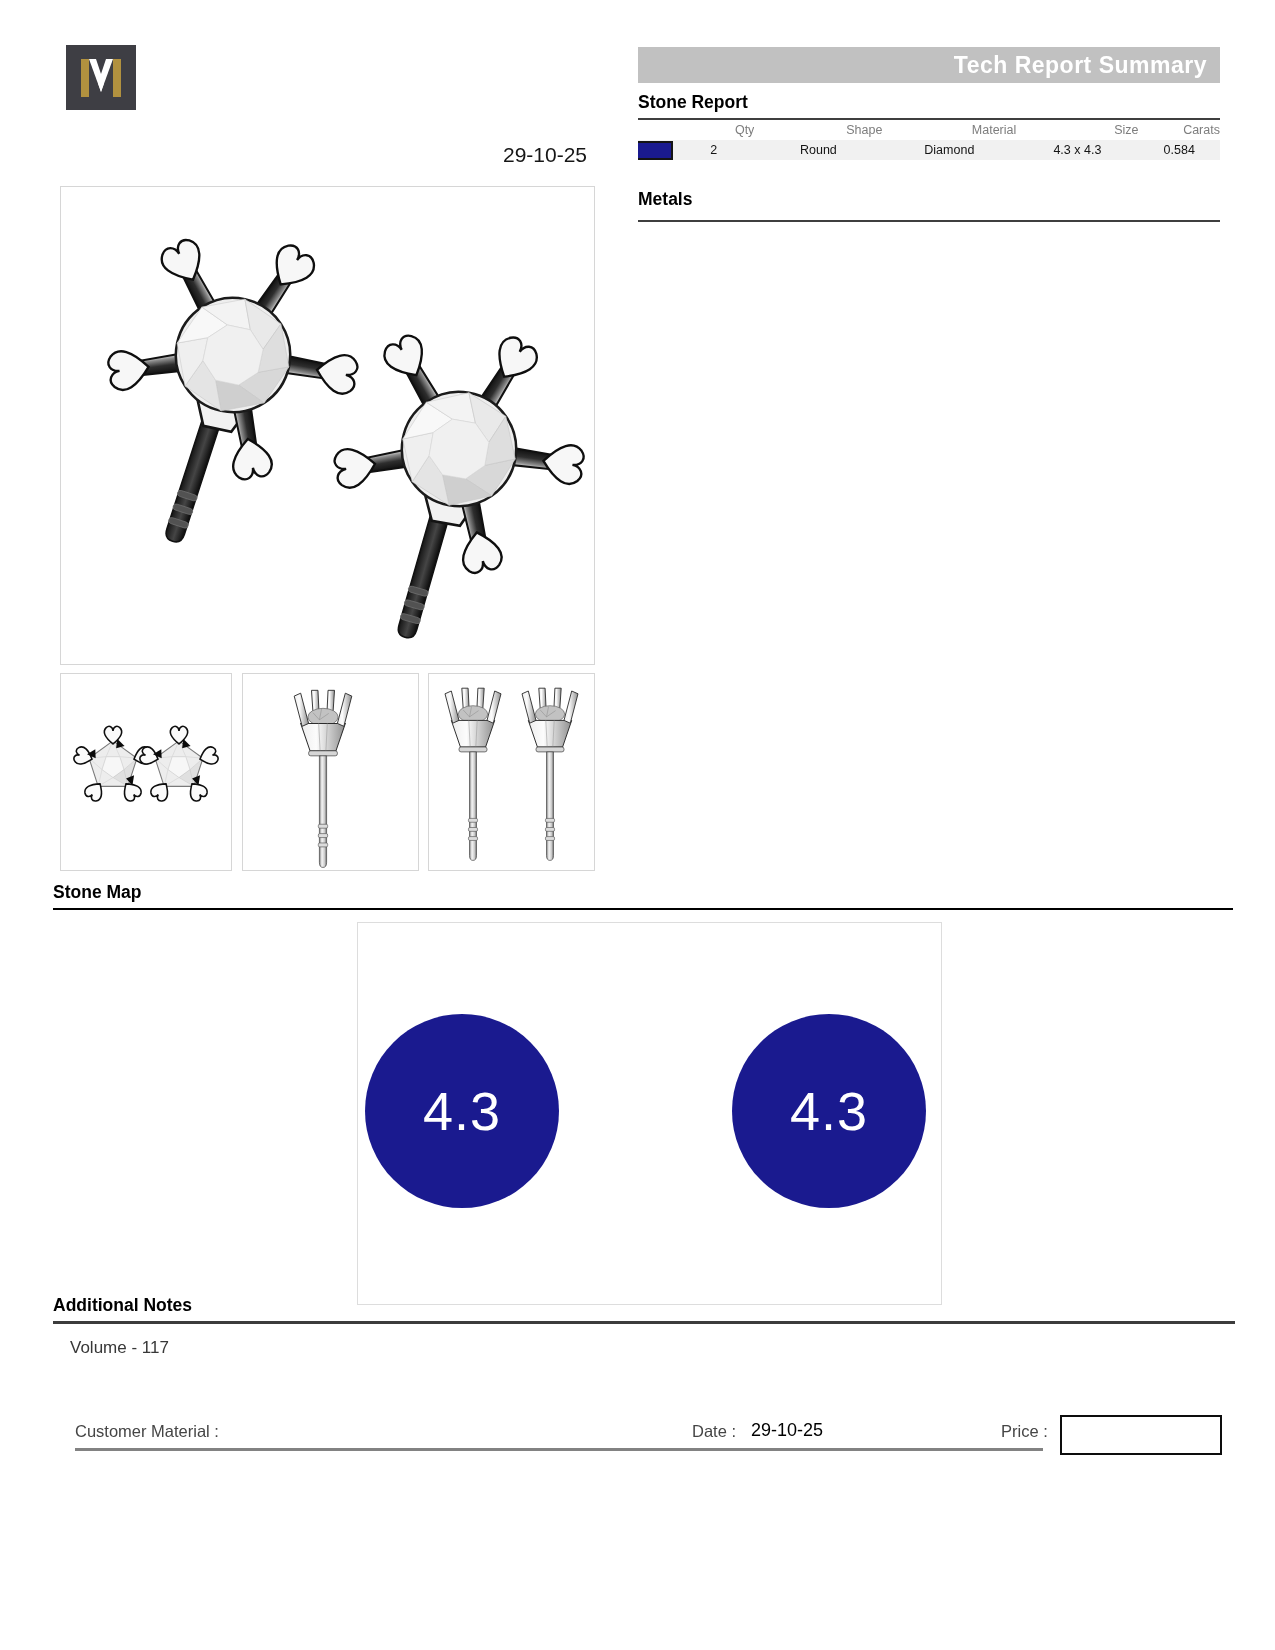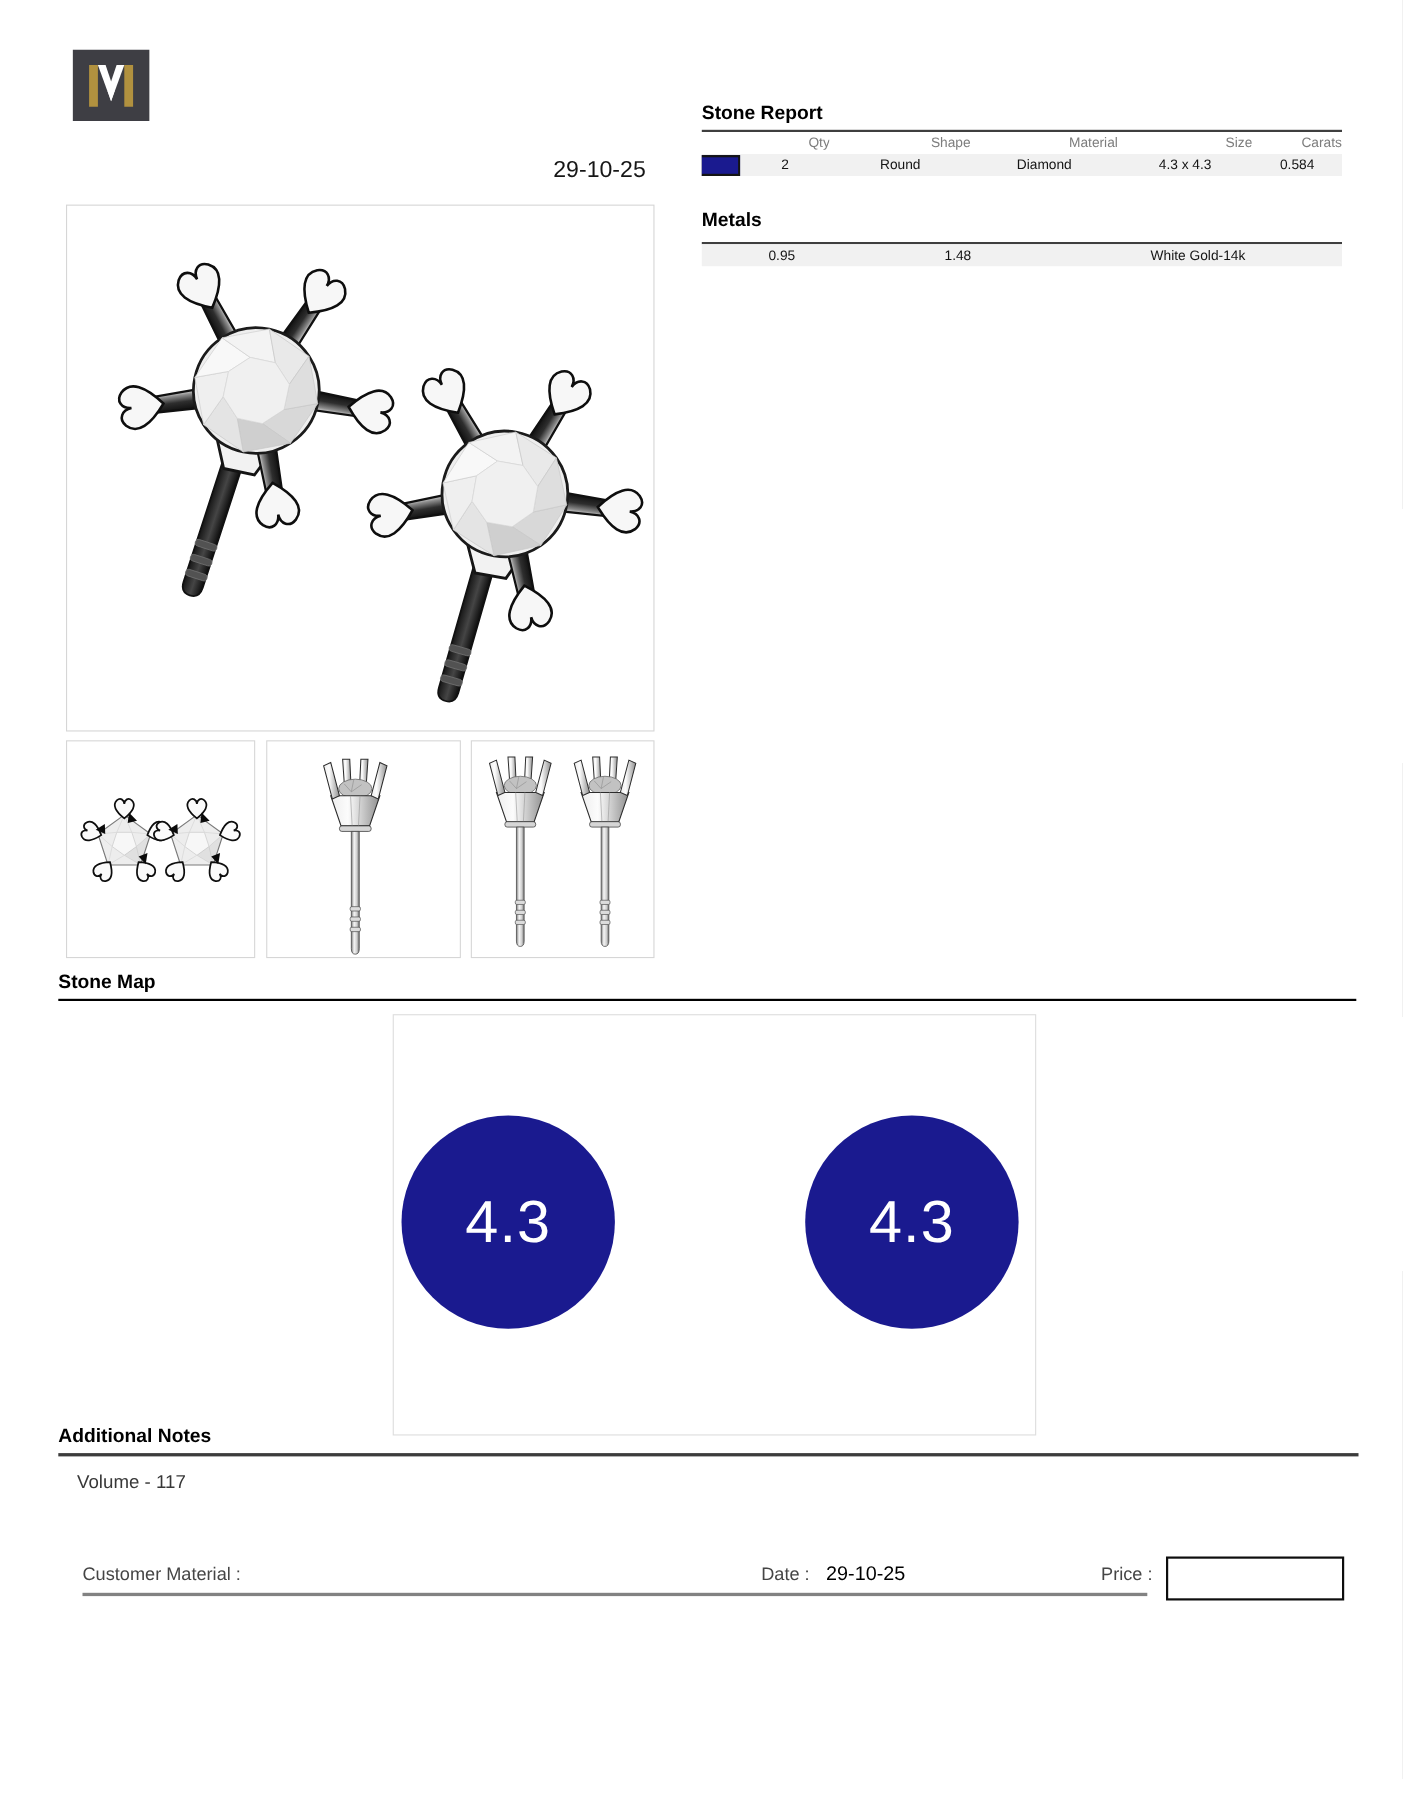--- a/index.html
+++ b/index.html
@@ -59,20 +59,23 @@
   <div class="abs" style="left:66px;top:45px;">
     <svg width="70" height="65" viewBox="0 0 70 65">
       <rect x="0" y="0" width="70" height="65" fill="#3e3e44"></rect>
       <polygon points="15,14 23,14 23,52 15,52" fill="#b1913f"></polygon>
       <polygon points="47,14 55,14 55,52 47,52" fill="#b1913f"></polygon>
       <polygon points="23,14 30,14 38,38 35,47" fill="#ffffff"></polygon>
       <polygon points="40,14 47,14 35,47 32,38" fill="#ffffff"></polygon>
     </svg>
   </div>
 
+  <div class="abs titlebar">
+    <span>Tech Report Summary</span>
+  </div>
 
   <div class="abs date-top">29-10-25</div>
 
   <div class="abs sec-heading" style="left:638px;top:92px;">Stone Report</div>
 
   <div class="abs rtable" style="top:118px;">
     <div class="grid-stone trow thead">
       <div class="cell"></div>
       <div class="cell">Qty</div>
       <div class="cell">Shape</div>
@@ -88,25 +91,20 @@
       <div class="cell">Round</div>
       <div class="cell">Diamond</div>
       <div class="cell">4.3 x 4.3</div>
       <div class="cell">0.584</div>
     </div>
   </div>
 
   <div class="abs sec-heading" style="left:638px;top:189px;">Metals</div>
 
   <div class="abs rtable" style="top:220px;">
-    <div class="grid-metal trow tdata">
-      <div class="cell">0.95</div>
-      <div class="cell">1.48</div>
-      <div class="cell">White Gold-14k</div>
-    </div>
   </div>
 
   <div class="abs imgbox main-box">
     <svg width="533" height="477" viewBox="0 0 533 477">
       <defs>
         <linearGradient id="pg" x1="0" y1="0" x2="1" y2="0">
           <stop offset="0" stop-color="#0d0d0d"></stop>
             <stop offset="0.45" stop-color="#2e2e2e"></stop>
           <stop offset="0.78" stop-color="#8a8a8a"></stop>
             <stop offset="1" stop-color="#e8e8e8"></stop>

